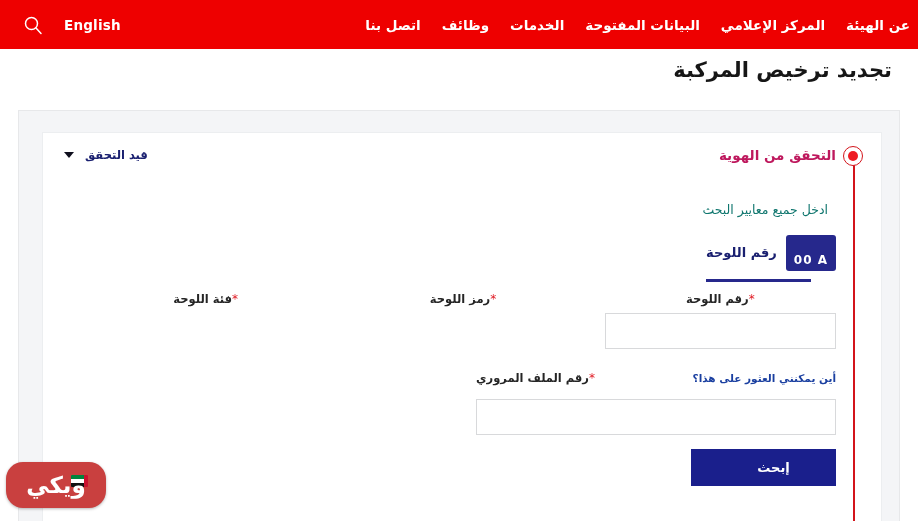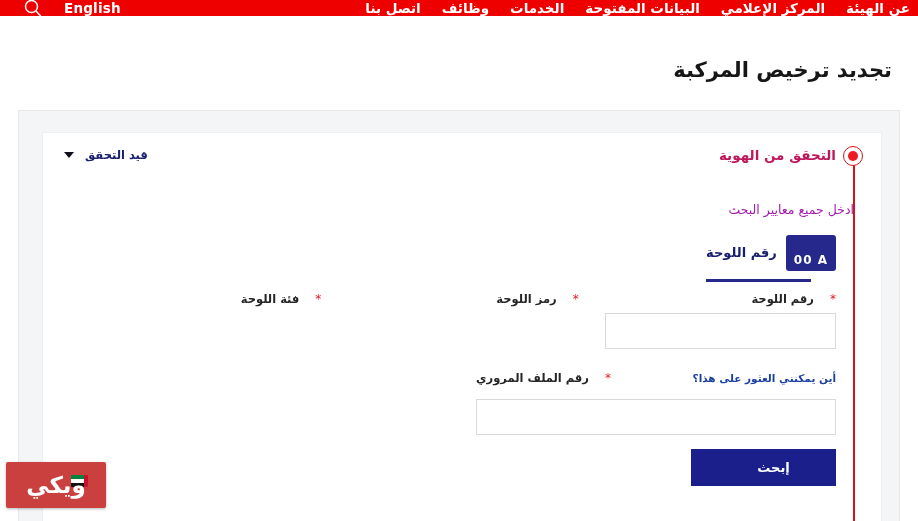--- a/index.html
+++ b/index.html
@@ -14,21 +14,21 @@
     font-family: "DejaVu Sans", "Liberation Sans", sans-serif;
     background: #ffffff;
     position: relative;
   }
 
   
   .topbar {
     position: absolute;
     top: 0; left: 0;
     width: 918px;
-    height: 16px;
+    height: 49px;
     background: #ee0000;
     display: flex;
     align-items: center;
     direction: ltr;
   }
 
   .topbar-left {
     display: flex;
     align-items: center;
     padding-left: 22px;
@@ -166,23 +166,23 @@
     font-size: 11.5px;
     font-weight: bold;
     color: #1a2070;
     white-space: nowrap;
   }
 
   
   .subtitle {
     position: absolute;
     top: 202px;
-    right: 64px;
+    right: 90px;
     font-size: 12.5px;
-    color: #a21caf;
+    color: #0f766e;
     white-space: nowrap;
   }
 
   
   .tab-row {
     position: absolute;
     top: 235px;
     right: 82px;
     display: flex;
     flex-direction: column;
@@ -238,23 +238,23 @@
 
   .field {
     display: flex;
     flex-direction: column;
     width: 232px;
   }
 
   .field-label-row {
     display: flex;
     flex-direction: row-reverse;
-    justify-content: flex-end;
+    justify-content: center;
     align-items: baseline;
-    gap: 16px;
+    gap: 0;
     margin-bottom: 7px;
   }
   .field-label {
     font-size: 11.5px;
     font-weight: bold;
     color: #252525;
     white-space: nowrap;
   }
   .req-star {
     color: #e01b24;
@@ -345,21 +345,21 @@
   }
 
   
   .watermark {
     position: absolute;
     left: 6px;
     top: 462px;
     width: 100px;
     height: 46px;
     background: #c9403f;
-    border-radius: 2px;
+    border-radius: 17px;
     display: flex;
     align-items: center;
     justify-content: center;
     box-shadow: 0 1px 3px rgba(0,0,0,0.28);
     overflow: hidden;
   }
   .wm-text {
     color: #ffffff;
     font-size: 23px;
     font-weight: bold;

